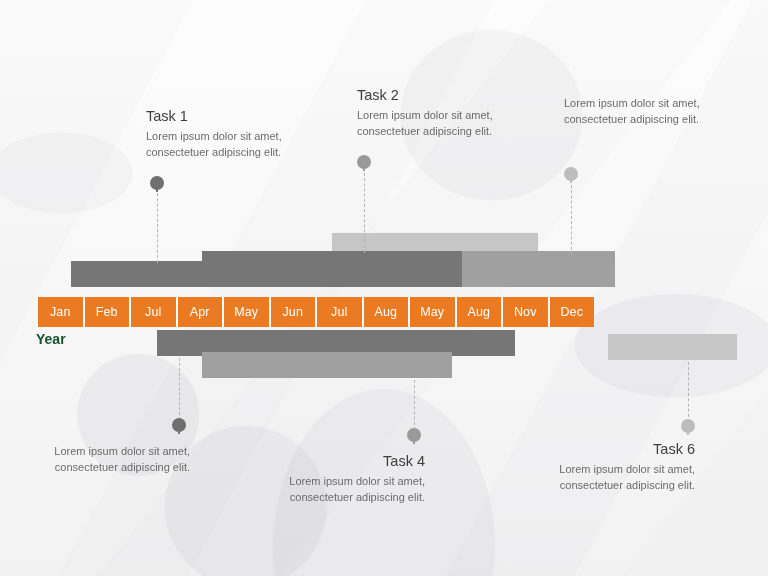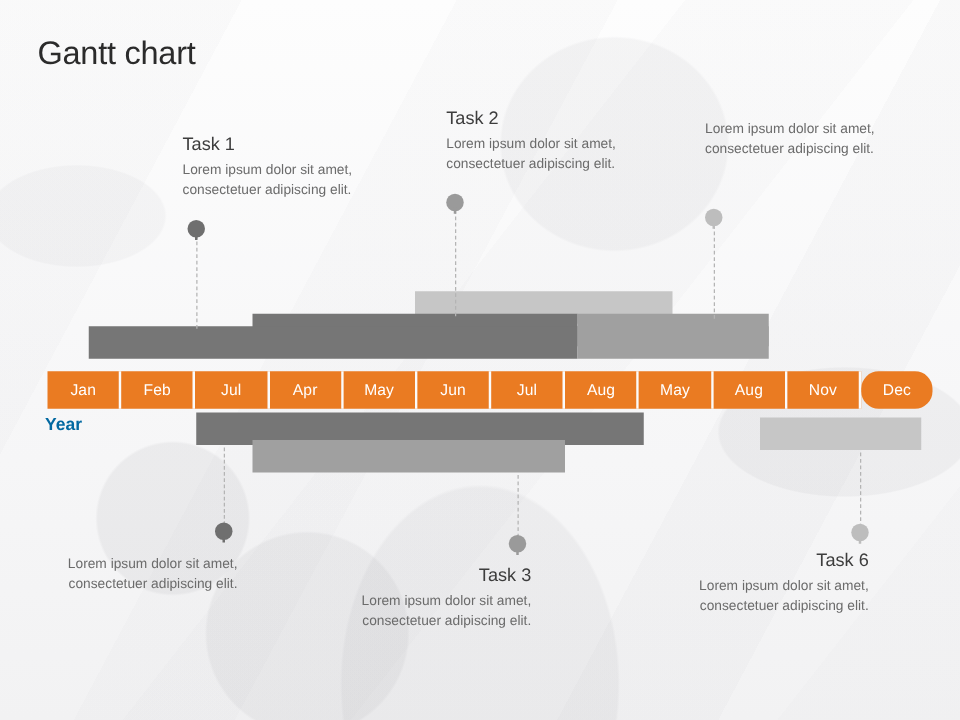--- a/index.html
+++ b/index.html
@@ -48,45 +48,45 @@
     color: #2b2b2b;
     letter-spacing: -0.2px;
     white-space: nowrap;
   }
 
   
   #month-axis {
     position: absolute;
     left: 38px;
     top: 297px;
-    width: 708px;
+    width: 556px;
     height: 30px;
     display: flex;
   }
   .month-cell {
     flex: 1 1 0;
     background: #ea7b22;
     border-right: 2px solid #fbfbfb;
     color: #ffffff;
     font-size: 12.5px;
     font-weight: 400;
     display: flex;
     align-items: center;
     justify-content: center;
     letter-spacing: 0.1px;
   }
-  .month-cell:last-child { border-right: none; border-radius: 14px; }
+  .month-cell:last-child { border-right: none; }
 
   #year-label {
     position: absolute;
     left: 36px;
     top: 331px;
     font-size: 14px;
     font-weight: bold;
-    color: #0369a1;
+    color: #14532d;
   }
 
   
   .bar {
     position: absolute;
     height: 26px;
   }
   .bar.dark   { background: #767676; }
   .bar.medium { background: #a0a0a0; }
   .bar.light  { background: #c6c6c6; }
@@ -136,21 +136,20 @@
   .align-left   { text-align: left; }
   .align-right  { text-align: right; }
 </style>
 </head>
 <body>
 
 <div id="bg-texture"></div>
 
 <div id="slide">
 
-  <div id="page-title">Gantt chart</div>
 
   <div class="bar light" style="left:332px; top:233px; width:206px;"></div>
 
   <div class="bar dark" style="left:202px; top:251px; width:260px;"></div>
 
   <div class="bar medium" style="left:462px; top:251px; width:153px;"></div>
 
   <div class="bar dark" style="left:71px; top:261px; width:391px;"></div>
   <div class="bar medium" style="left:462px; top:261px; width:153px;"></div>
 
@@ -208,21 +207,21 @@
     <div class="task-desc">Lorem ipsum dolor sit amet,</div>
     <div class="task-desc">consectetuer adipiscing elit.</div>
   </div>
 
   <div class="task-block align-right" style="left:0px; top:444px; width:190px;">
     <div class="task-desc">Lorem ipsum dolor sit amet,</div>
     <div class="task-desc">consectetuer adipiscing elit.</div>
   </div>
 
   <div class="task-block align-right" style="left:235px; top:453px; width:190px;">
-    <div class="task-title">Task 3</div>
+    <div class="task-title">Task 4</div>
     <div class="task-desc">Lorem ipsum dolor sit amet,</div>
     <div class="task-desc">consectetuer adipiscing elit.</div>
   </div>
 
   <div class="task-block align-right" style="left:505px; top:441px; width:190px;">
     <div class="task-title">Task 6</div>
     <div class="task-desc">Lorem ipsum dolor sit amet,</div>
     <div class="task-desc">consectetuer adipiscing elit.</div>
   </div>
 

